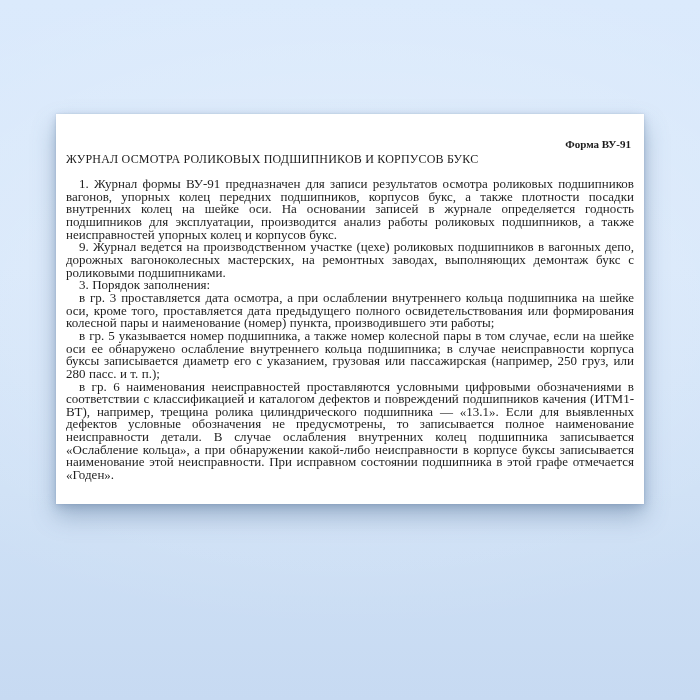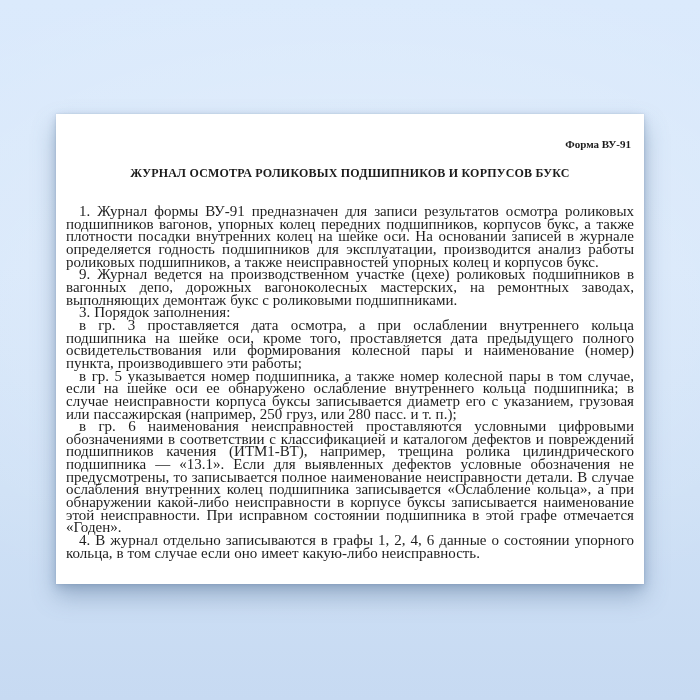--- a/index.html
+++ b/index.html
@@ -18,49 +18,49 @@
     height: 700px;
     background:
       radial-gradient(ellipse 900px 520px at 50% 42%, rgba(255,255,255,0.28), rgba(255,255,255,0) 65%),
       linear-gradient(180deg, #dbeafc 0%, #d7e7fa 38%, #cfe1f6 70%, #c7daf2 100%);
   }
   .paper {
     position: absolute;
     left: 56px;
     top: 114px;
     width: 588px;
-    height: 470px;
+    height: 390px;
     box-sizing: border-box;
     background: #ffffff;
     box-shadow:
       0 12px 22px rgba(84, 111, 148, 0.42),
       0 3px 8px rgba(84, 111, 148, 0.28),
       0 0 2px rgba(84, 111, 148, 0.20);
     padding: 24px 10px 0 10px;
   }
   .form-label {
     text-align: right;
     font-size: 11px;
     font-weight: bold;
     color: #1b1b1b;
     padding-right: 3px;
     line-height: 12px;
   }
   .doc-title {
-    margin-top: 17px;
-    text-align: center;
+    margin-top: 3px;
+    text-align: left;
     font-size: 12px;
-    font-weight: bold;
+    font-weight: normal;
     letter-spacing: 0.2px;
     color: #1b1b1b;
     line-height: 13px;
   }
   .doc-body {
-    margin-top: 25px;
-    font-size: 15px;
+    margin-top: 12px;
+    font-size: 13px;
     line-height: 12.65px;
     color: #1e1e1e;
     text-align: justify;
   }
   .para {
     margin: 0;
     text-indent: 13px;
     word-spacing: 0.2px;
   }
 </style>
@@ -71,16 +71,15 @@
   <div class="paper">
     <div class="form-label">Форма ВУ-91</div>
     <div class="doc-title">ЖУРНАЛ ОСМОТРА РОЛИКОВЫХ ПОДШИПНИКОВ И КОРПУСОВ БУКС</div>
     <div class="doc-body">
         <p class="para">1. Журнал формы ВУ-91 предназначен для записи результатов осмотра роликовых подшипников вагонов, упорных колец передних подшипников, корпусов букс, а также плотности посадки внутренних колец на шейке оси. На основании записей в журнале определяется годность подшипников для эксплуатации, производится анализ работы роликовых подшипников, а также неисправностей упорных колец и корпусов букс.</p>
         <p class="para">9. Журнал ведется на производственном участке (цехе) роликовых подшипников в вагонных депо, дорожных вагоноколесных мастерских, на ремонтных заводах, выполняющих демонтаж букс с роликовыми подшипниками.</p>
         <p class="para">3. Порядок заполнения:</p>
         <p class="para">в гр. 3 проставляется дата осмотра, а при ослаблении внутреннего кольца подшипника на шейке оси, кроме того, проставляется дата предыдущего полного освидетельствования или формирования колесной пары и наименование (номер) пункта, производившего эти работы;</p>
         <p class="para">в гр. 5 указывается номер подшипника, а также номер колесной пары в том случае, если на шейке оси ее обнаружено ослабление внутреннего кольца подшипника; в случае неисправности корпуса буксы записывается диаметр его с указанием, грузовая или пассажирская (например, 250 груз, или 280 пасс. и т. п.);</p>
         <p class="para">в гр. 6 наименования неисправностей проставляются условными цифровыми обозначениями в соответствии с классификацией и каталогом дефектов и повреждений подшипников качения (ИТМ1-ВТ), например, трещина ролика цилиндрического подшипника — «13.1». Если для выявленных дефектов условные обозначения не предусмотрены, то записывается полное наименование неисправности детали. В случае ослабления внутренних колец подшипника записывается «Ослабление кольца», а при обнаружении какой-либо неисправности в корпусе буксы записывается наименование этой неисправности. При исправном состоянии подшипника в этой графе отмечается «Годен».</p>
-        <p class="para">4. В журнал отдельно записываются в графы 1, 2, 4, 6 данные о состоянии упорного кольца, в том случае если оно имеет какую-либо неисправность.</p>
       </div>
   </div>
 </div>
 
 </body></html>

